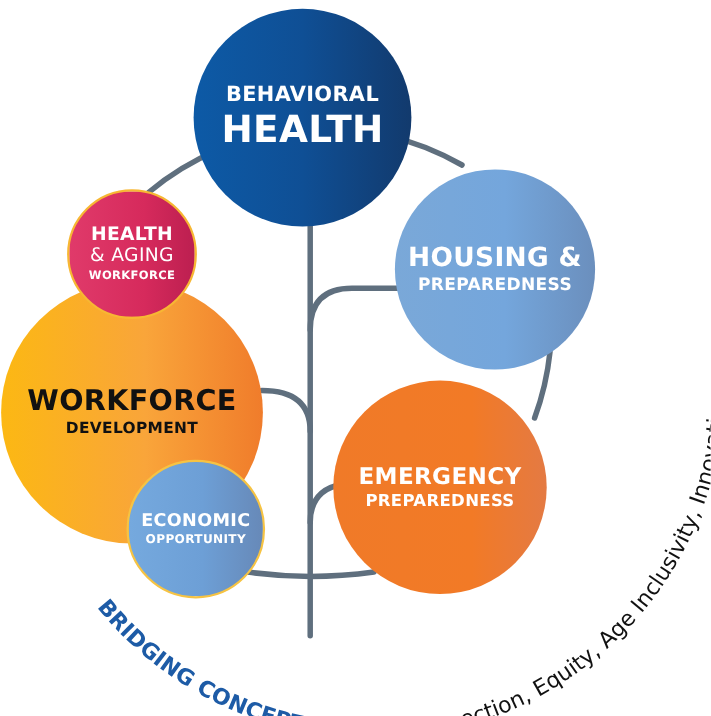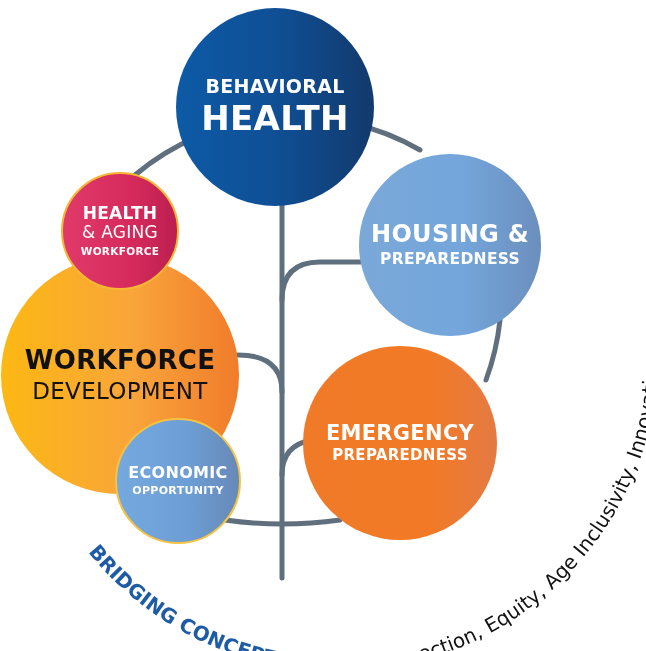--- a/index.html
+++ b/index.html
@@ -14,21 +14,21 @@
   .bh .l2 { font-size: 34px; font-weight: bold; margin-top: 4px; }
   .ha { left: 61px; top: 172px; width: 118px; height: 118px;
         background: linear-gradient(90deg, #e03a6a 0%, #d62a5c 60%, #bc1f50 100%);
         border: 2px solid #f7b733; color: #fff; z-index: 3; }
   .ha .l1 { font-size: 17px; font-weight: bold; }
   .ha .l2 { font-size: 17px; font-weight: normal; margin-top: 2px; }
   .ha .l3 { font-size: 10.5px; font-weight: bold; margin-top: 4px; }
   .wd { left: 1px; top: 256px; width: 238px; height: 238px;
         background: linear-gradient(90deg, #fcb813 0%, #f9a53a 55%, #f07c2b 100%); color: #111; z-index: 2; }
   .wd .l1 { font-size: 26px; font-weight: bold; }
-  .wd .l2 { font-size: 23px; font-weight: normal; margin-top: 4px; }
+  .wd .l2 { font-size: 14px; font-weight: bold; margin-top: 4px; }
   .hh { left: 359px; top: 154px; width: 182px; height: 182px;
         background: linear-gradient(90deg, #7aa8d8 0%, #74a6dc 55%, #6b8fbd 100%); color: #fff; }
   .hh .l1 { font-size: 24px; font-weight: bold; }
   .hh .l2 { font-size: 15.5px; font-weight: bold; margin-top: 4px; }
   .ep { left: 303px; top: 346px; width: 194px; height: 194px;
         background: linear-gradient(90deg, #f07a28 0%, #f27a26 65%, #e47a43 100%); color: #fff; }
   .ep .l1 { font-size: 21px; font-weight: bold; }
   .ep .l2 { font-size: 15px; font-weight: bold; margin-top: 4px; }
   .eo { left: 115px; top: 418px; width: 126px; height: 126px;
         background: linear-gradient(90deg, #75a9de 0%, #6d9fd6 55%, #6789b8 100%);

